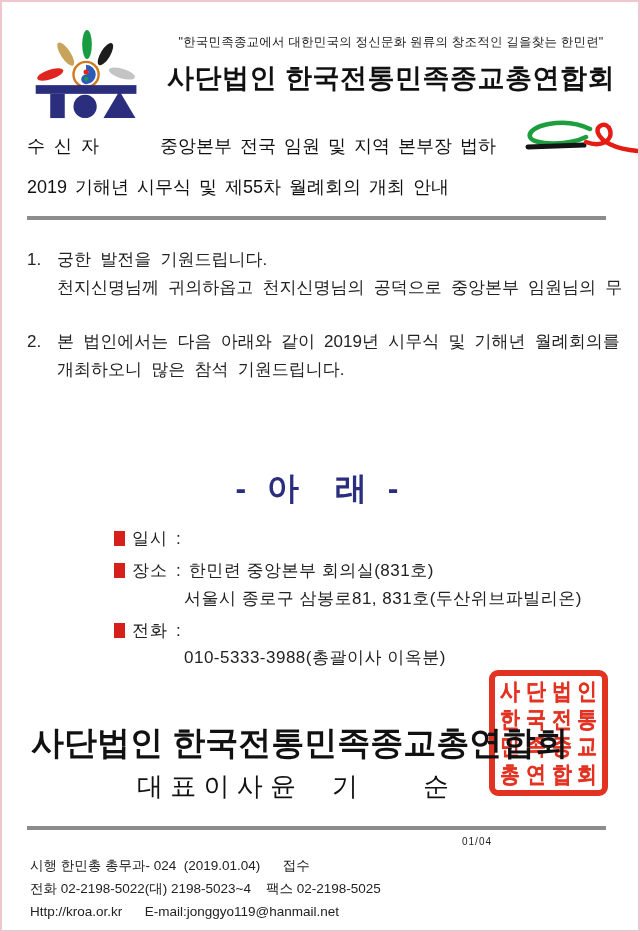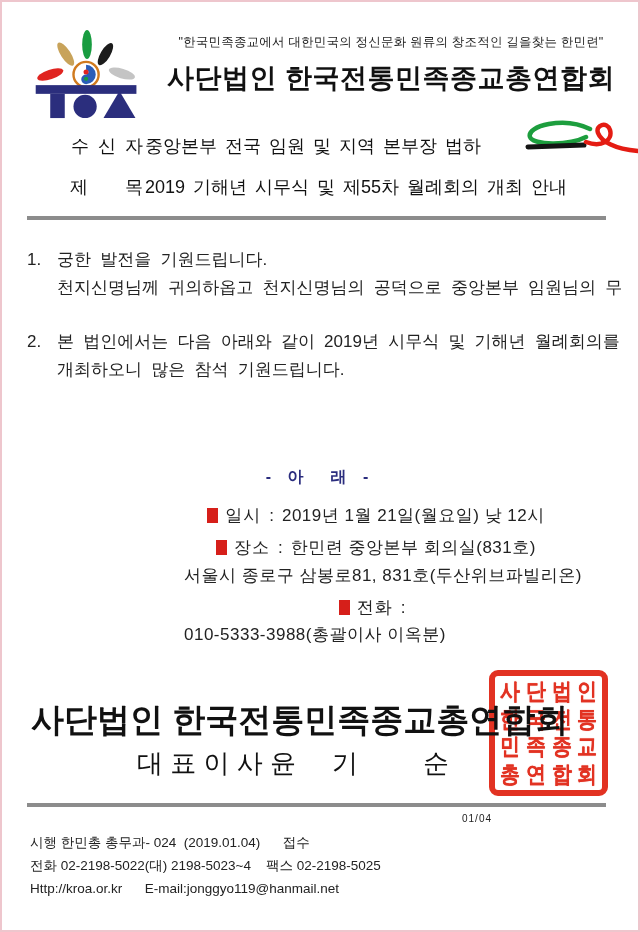--- a/index.html
+++ b/index.html
@@ -9,42 +9,42 @@
     position:relative; width:640px; height:932px;
     border:2px solid #eec6cd; background:#fff; overflow:hidden;
   }
   
   .header { position:relative; height:118px; }
   .logo { position:absolute; left:30px; top:26px; width:112px; height:92px; }
   .head-text { position:absolute; left:150px; top:32px; width:478px; text-align:center; }
   .slogan { font-size:12.5px; color:#222; letter-spacing:0.2px; white-space:pre; }
   .org-title { margin-top:9px; font-size:27px; font-weight:bold; color:#111; letter-spacing:0.5px; white-space:pre; }
   
-  .meta-row { display:flex; margin-left:10px; font-size:18px; color:#111; align-items:baseline;text-align:right; }
+  .meta-row { display:flex; margin-left:25px; font-size:18px; color:#111; align-items:baseline; }
   .meta-row.first { margin-top:14px; }
   .meta-row.second { margin-top:17px; }
   .meta-label { width:133px; letter-spacing:2px; white-space:pre; flex:none; }
   .meta-value { white-space:pre; word-spacing:3px; }
   .swoosh { position:absolute; right:0; top:116px; width:122px; height:56px; }
   
   .divider { height:4px; background:#8c8c8c; margin:0 32px 0 25px; }
   .divider.top { margin-top:17px; }
   .divider.bottom { margin-top:22px; }
   
   .para { display:flex; margin-left:25px; margin-right:20px; font-size:17px; line-height:1.62; word-spacing:4.5px; color:#222; }
   .para .no { width:30px; flex:none; }
   .para.p1 { margin-top:26px; }
   .para.p2 { margin-top:27px; }
   .para .line { white-space:pre; }
   
-  .below-heading { margin-top:84px; text-align:center; font-size:16px; font-weight:bold;
+  .below-heading { margin-top:84px; text-align:center; font-size:32px; font-weight:bold;
     color:#2b2d7e; letter-spacing:6px; white-space:pre; }
   .details { margin-top:14px; margin-left:112px; font-size:17px; color:#222; }
   .detail-item { margin-bottom:5px; }
-  .detail-line1 { display:flex; align-items:center; line-height:1.6;justify-content:center; }
+  .detail-line1 { display:flex; align-items:center; line-height:1.6; }
   .bullet { width:11px; height:15px; background:#d61f1a; display:inline-block; margin-right:7px; flex:none; }
   .detail-label { letter-spacing:1px; }
   .detail-sep { margin:0 8px; }
   .detail-text { white-space:pre; letter-spacing:0.5px; }
   .detail-line2 { margin-left:70px; line-height:1.6; white-space:pre; letter-spacing:0.5px; }
   
   .signature { position:relative; z-index:2; }
   .sig-org { margin-top:50px; margin-left:29px; font-size:33px; font-weight:bold; color:#111; white-space:pre; }
   .sig-name { margin-top:3px; margin-left:135px; font-size:26px; color:#111; white-space:pre; }
   .seal { position:absolute; z-index:1; left:487px; top:668px; width:119px; height:126px;
@@ -86,21 +86,20 @@
       <div class="slogan">"한국민족종교에서 대한민국의 정신문화 원류의 창조적인 길을찾는 한민련"</div>
       <div class="org-title">사단법인 한국전통민족종교총연합회</div>
     </div>
   </div>
 
   <div class="meta-row first">
     <span class="meta-label">수 신 자</span>
     <span class="meta-value">중앙본부 전국 임원 및 지역 본부장 법하</span>
   </div>
   <div class="meta-row second">
-    <span class="meta-label">제     목</span>
     <span class="meta-value">2019 기해년 시무식 및 제55차 월례회의 개최 안내</span>
   </div>
 
   <svg class="swoosh" viewBox="0 0 122 56">
     <path d="M74 11 C 48 -2, 10 8, 14 19 C 17 27, 52 28, 70 19" fill="none" stroke="#1d9e3e" stroke-width="4.5" stroke-linecap="round"></path>
     <path d="M12 29 L 68 27" fill="none" stroke="#141414" stroke-width="5" stroke-linecap="round"></path>
     <path d="M70 24 C 86 30, 97 22, 94 12 C 91 3, 79 7, 82 15 C 85 23, 98 31, 122 33" fill="none" stroke="#e41c13" stroke-width="4.5" stroke-linecap="round"></path>
   </svg>
 
   <div class="divider top"></div>
@@ -121,21 +120,20 @@
   </div>
 
   <div class="below-heading">- 아  래 -</div>
 
   <div class="details">
     <div class="detail-item">
       <div class="detail-line1">
         <span class="bullet"></span>
         <span class="detail-label">일시</span>
         <span class="detail-sep">:</span>
-        <span class="detail-text">2019년 1월 21일(월요일) 낮 12시</span>
       </div>
     </div>
     <div class="detail-item">
       <div class="detail-line1">
         <span class="bullet"></span>
         <span class="detail-label">장소</span>
         <span class="detail-sep">:</span>
         <span class="detail-text">한민련 중앙본부 회의실(831호)</span>
       </div>
       <div class="detail-line2">서울시 종로구 삼봉로81, 831호(두산위브파빌리온)</div>

